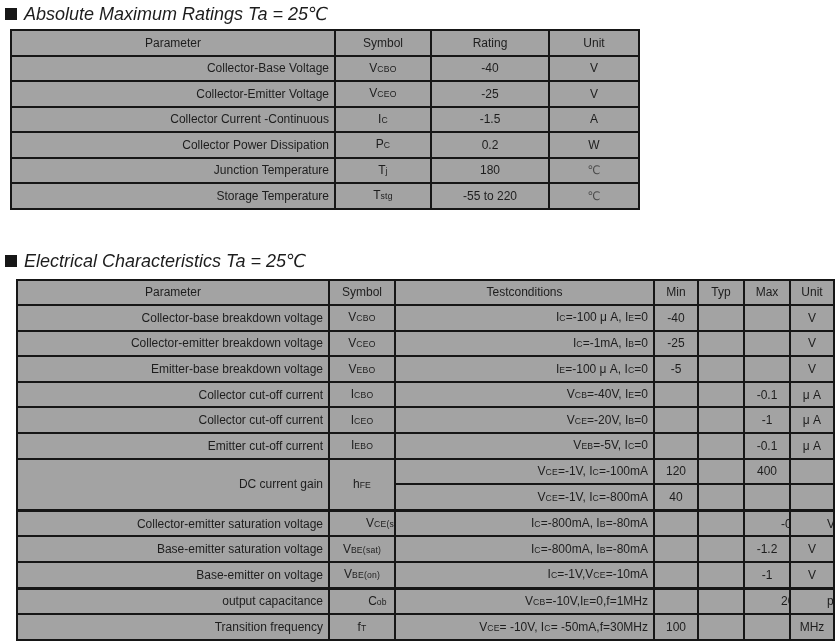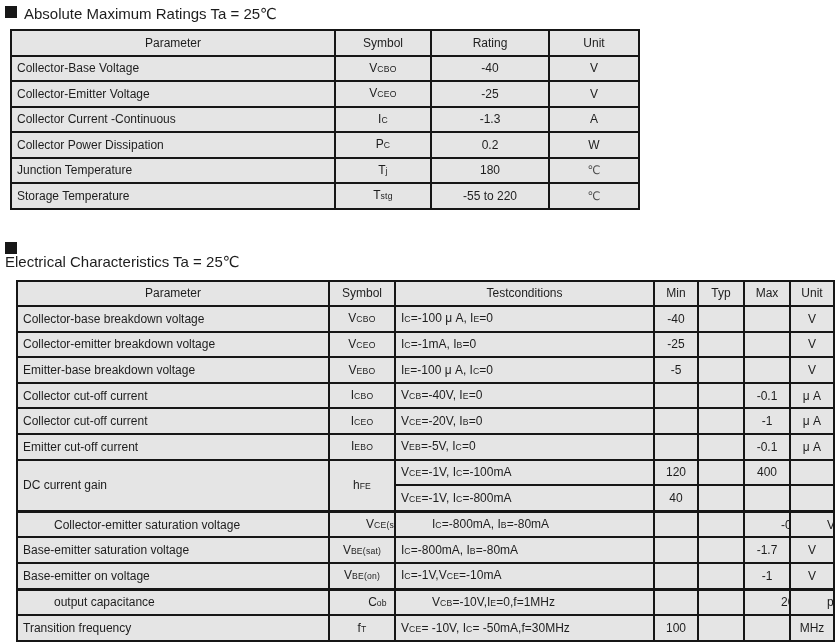--- a/index.html
+++ b/index.html
@@ -3,46 +3,46 @@
 <meta charset="utf-8">
 <style>
   html,body{margin:0;padding:0;background:#ffffff;}
   body{
     width:837px;height:644px;overflow:hidden;
     font-family:"Liberation Sans","DejaVu Sans",sans-serif;
     color:#1d1d1d;
     -webkit-font-smoothing:antialiased;
   }
   .sec-title{
-    display:flex;
-    font-size:15px;font-weight:400;color:#1d1d1d;
-    margin:0;padding:0;line-height:16px;
+    display:flex;align-items:center;
+    font-size:18px;font-weight:400;color:#1d1d1d;
+    margin:0;padding:0;line-height:16px;font-style:italic;
   }
   .sec-title-1{margin:6px 0 0 5px;}
-  .sec-title-2{margin:32px 0 0 5px;flex-direction:column;}
+  .sec-title-2{margin:43px 0 0 5px;}
   .bullet{
     display:inline-block;width:12px;height:12px;background:#171717;
     margin-right:7px;flex:0 0 auto;
   }
   table{
     border-collapse:collapse;table-layout:fixed;
-    background:#e5e5e5;
+    background:#a3a3a3;
   }
   .t1{margin:7px 0 0 10px;width:628px;}
   .t2{margin:10px 0 0 16px;width:817px;}
   th,td{
     border:2px solid #161616;
     font-size:12px;font-weight:400;
     height:23.5px;line-height:14px;
     padding:0 5px;
     text-align:center;vertical-align:middle;
     white-space:nowrap;overflow:hidden;
   }
   .t2 th,.t2 td{height:23.6px;}
-  td.left,th.left{text-align:left;border-radius:12px;}
+  td.left,th.left{text-align:right;border-radius:12px;}
   th{padding:0 4px;}
   tr.group > td{border-top-width:3px;padding-left:36px;}
   .sb{font-size:0.72em;letter-spacing:0.2px;}
   .cels{color:#4a4a4a;font-size:11.5px;}
 </style>
 </head>
 <body>
 
 <div>
 
@@ -75,21 +75,21 @@
         </tr>
         <tr>
           <td class="left">Collector-Emitter Voltage</td>
           <td>V<span class="sb">CEO</span></td>
           <td>-25</td>
           <td>V</td>
         </tr>
         <tr>
           <td class="left">Collector Current -Continuous</td>
           <td>I<span class="sb">C</span></td>
-          <td>-1.3</td>
+          <td>-1.5</td>
           <td>A</td>
         </tr>
         <tr>
           <td class="left">Collector Power Dissipation</td>
           <td>P<span class="sb">C</span></td>
           <td>0.2</td>
           <td>W</td>
         </tr>
         <tr>
           <td class="left">Junction Temperature</td>
@@ -211,21 +211,21 @@
           <td></td>
           <td>-0.6</td>
           <td>V</td>
         </tr>
         <tr>
           <td class="left">Base-emitter saturation voltage</td>
           <td>V<span class="sb">BE(sat)</span></td>
           <td class="left">I<span class="sb">C</span>=-800mA, I<span class="sb">B</span>=-80mA</td>
           <td></td>
           <td></td>
-          <td>-1.7</td>
+          <td>-1.2</td>
           <td>V</td>
         </tr>
         <tr>
           <td class="left">Base-emitter on voltage</td>
           <td>V<span class="sb">BE(on)</span></td>
           <td class="left">I<span class="sb">C</span>=-1V,V<span class="sb">CE</span>=-10mA</td>
           <td></td>
           <td></td>
           <td>-1</td>
           <td>V</td>

